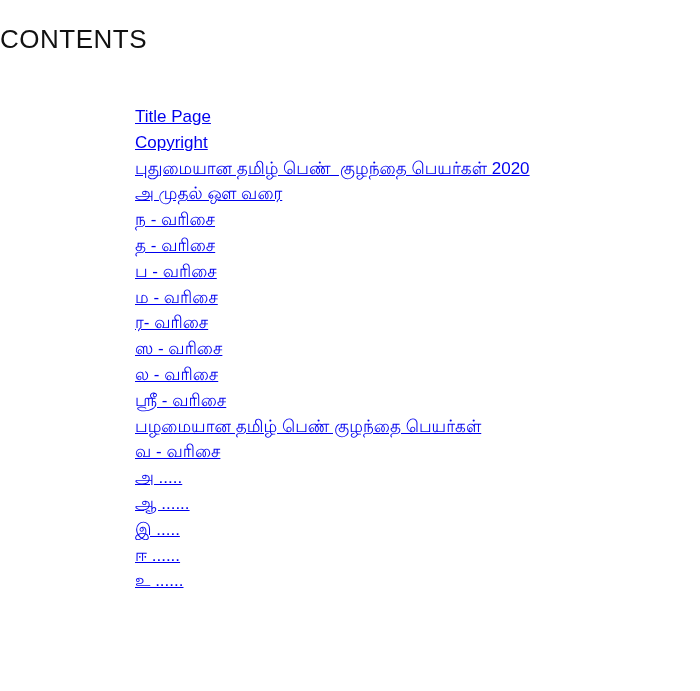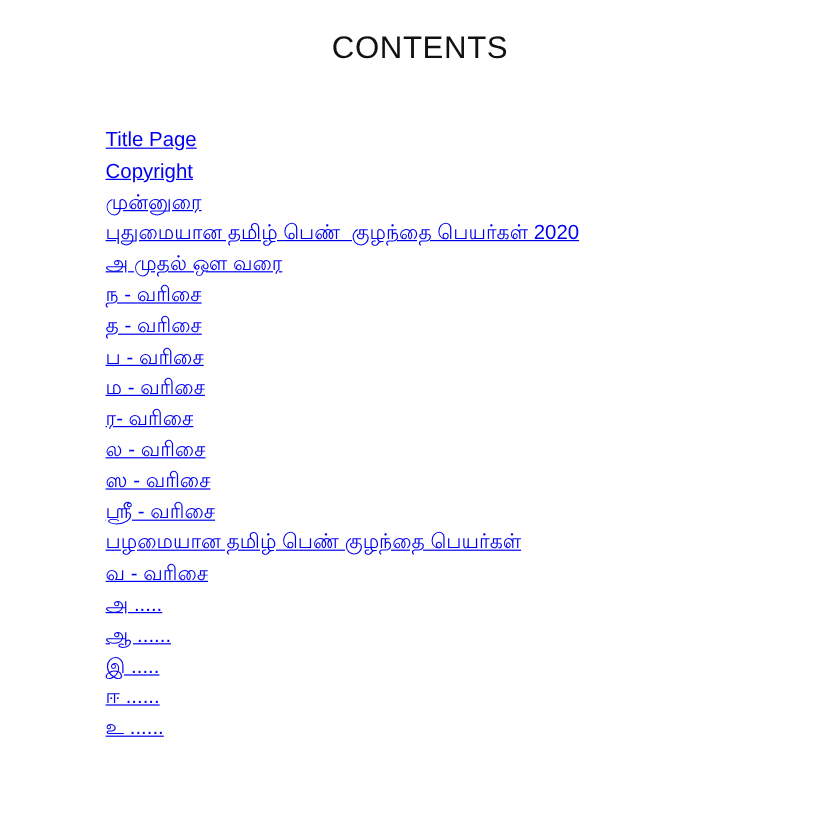--- a/index.html
+++ b/index.html
@@ -15,60 +15,60 @@
   }
   .page {
     width: 700px;
     height: 691px;
     background: #ffffff;
     box-sizing: border-box;
   }
   .page-title {
     margin: 0;
     padding-top: 24px;
-    text-align: center;
+    text-align: left;
     font-size: 26px;
     line-height: 30px;
     font-weight: 400;
     letter-spacing: 0.5px;
     color: #111111;
   }
   .toc {
     margin: 50px 0 0 88px;
   }
   .toc-row {
     line-height: 25.8px;
     height: 25.8px;
     white-space: nowrap;
   }
   .toc-link {
     color: var(--link-color, #0000EE);
     font-size: 17px;
     cursor: pointer;
+    margin-left: 47px;
   }
 </style>
 </head>
 <body>
 
 <div class="page">
   <h1 class="page-title">CONTENTS</h1>
 
   <nav class="toc">
       <div class="toc-row"><a href="#" class="toc-link">Title Page</a></div>
       <div class="toc-row"><a href="#" class="toc-link">Copyright</a></div>
-      <div class="toc-row"><a href="#" class="toc-link">முன்னுரை</a></div>
       <div class="toc-row"><a href="#" class="toc-link">புதுமையான தமிழ் பெண்&nbsp; குழந்தை பெயர்கள் 2020</a></div>
       <div class="toc-row"><a href="#" class="toc-link">அ முதல் ஔ வரை</a></div>
       <div class="toc-row"><a href="#" class="toc-link">ந - வரிசை</a></div>
       <div class="toc-row"><a href="#" class="toc-link">த - வரிசை</a></div>
       <div class="toc-row"><a href="#" class="toc-link">ப - வரிசை</a></div>
       <div class="toc-row"><a href="#" class="toc-link">ம - வரிசை</a></div>
       <div class="toc-row"><a href="#" class="toc-link">ர- வரிசை</a></div>
+      <div class="toc-row"><a href="#" class="toc-link">ஸ - வரிசை</a></div>
       <div class="toc-row"><a href="#" class="toc-link">ல - வரிசை</a></div>
-      <div class="toc-row"><a href="#" class="toc-link">ஸ - வரிசை</a></div>
       <div class="toc-row"><a href="#" class="toc-link">ஸ்ரீ - வரிசை</a></div>
       <div class="toc-row"><a href="#" class="toc-link">பழமையான தமிழ் பெண் குழந்தை பெயர்கள்</a></div>
       <div class="toc-row"><a href="#" class="toc-link">வ - வரிசை</a></div>
       <div class="toc-row"><a href="#" class="toc-link">அ .....</a></div>
       <div class="toc-row"><a href="#" class="toc-link">ஆ ......</a></div>
       <div class="toc-row"><a href="#" class="toc-link">இ .....</a></div>
       <div class="toc-row"><a href="#" class="toc-link">ஈ ......</a></div>
       <div class="toc-row"><a href="#" class="toc-link">உ ......</a></div>
     </nav>
 </div>

